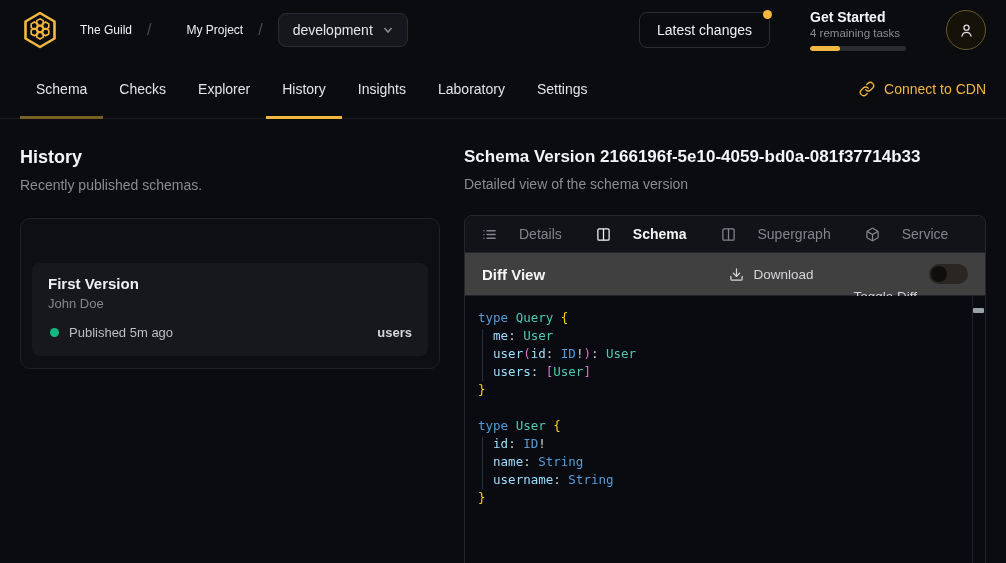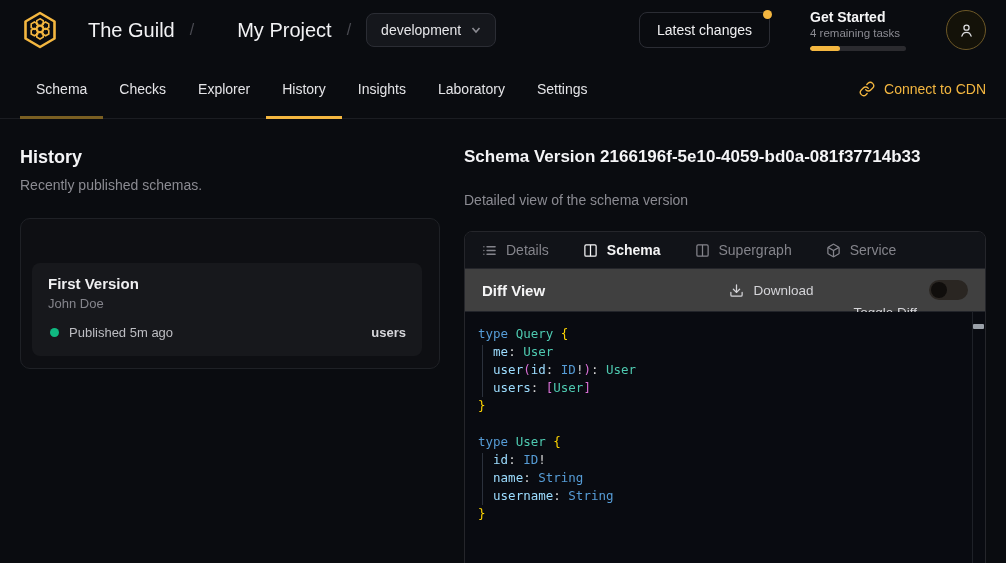--- a/index.html
+++ b/index.html
@@ -10,21 +10,21 @@
     font-family:"Liberation Sans", sans-serif;
     position:relative;
   }
   svg { display:block; }
 
   
   .header {
     height:60px; display:flex; align-items:center; padding:0 20px;
   }
   .logo { width:40px; height:40px; flex:0 0 auto; }
-  .crumb { font-size:20px; color:#f2f2f4; margin-left:28px; cursor:pointer; }
+  .crumb { font-size:12px; color:#f2f2f4; margin-left:20px; cursor:pointer; }
   .crumb-sep { color:#4a4b52; font-size:16px; margin:0 15px; }
   .target-select {
     display:flex; align-items:center; gap:10px;
     background:#15171c; border:1px solid #2b2d34; border-radius:8px;
     padding:8px 14px; font-size:14px; color:#e6e6e9; cursor:pointer;
   }
   .chev { width:10px; height:10px; stroke:#8b8b92; }
   .header-right { margin-left:auto; display:flex; align-items:center; gap:40px; }
   .latest-btn {
     position:relative; background:transparent; border:1px solid #2b2d34;
@@ -66,44 +66,44 @@
   
   .main { display:flex; }
   .col-left { width:460px; flex:0 0 auto; padding:28px 20px 0 20px; }
   .col-right { flex:1; padding:28px 20px 0 4px; }
   .section-title { font-size:18px; font-weight:700; color:#f4f4f6; }
   .section-sub { font-size:14px; color:#8b8b92; margin-top:9px; }
 
   
   .versions-card {
     margin-top:25px; border:1px solid #1f2126; border-radius:10px;
-    background:#0e0f13; padding:44px 17px 12px 11px;
+    background:#0e0f13; padding:44px 11px 12px 11px;
   }
   .version-item {
     background:#17181c; border-radius:8px; padding:12px 16px 16px 16px; cursor:pointer;
   }
   .vi-name { font-size:15px; font-weight:700; color:#efeff1; }
   .vi-author { font-size:13px; color:#85858c; margin-top:4px; }
   .vi-row { display:flex; align-items:center; margin-top:14px; }
   .vi-dot { width:9px; height:9px; border-radius:50%; margin-left:2px; }
   .vi-status { font-size:13px; color:#bdbdc2; margin-left:10px; }
   .vi-service { margin-left:auto; font-size:13px; font-weight:700; color:#d6d6da; }
 
   
   .detail-title { font-size:17px; font-weight:700; color:#f4f4f6; }
-  .detail-sub { font-size:14px; color:#8b8b92; margin-top:25px; }
+  .detail-sub { font-size:14px; color:#8b8b92; margin-top:9px; }
   .panel {
     margin-top:23px; border:1px solid #25262b; border-radius:8px 8px 0 0;
     height:420px; overflow:hidden; display:flex; flex-direction:column;
   }
   .panel-tabs {
     height:37px; display:flex; align-items:center; gap:34px; padding:0 17px;
     background:#111318; border-bottom:1px solid #25262b; flex:0 0 auto;
   }
-  .ptab { display:flex; align-items:center; gap:9px; font-size:14px; color:#84848b; cursor:pointer; }
+  .ptab { display:flex; align-items:center; gap:22px; font-size:14px; color:#84848b; cursor:pointer; }
   .ptab svg { stroke:#84848b; }
   .ptab.active { color:#f5f5f6; font-weight:600; }
   .ptab.active svg { stroke:#f5f5f6; }
   .diff-row {
     height:43px; display:flex; align-items:center; padding:0 17px;
     background:#404040; border-bottom:1px solid #22242a; flex:0 0 auto;
   }
   .diff-title { font-size:15px; font-weight:700; color:#f5f5f6; }
   .diff-actions { margin-left:auto; display:flex; align-items:center; }
   .download-btn { display:flex; align-items:center; gap:9px; font-size:13.5px; color:#d4d4d8; cursor:pointer; }

